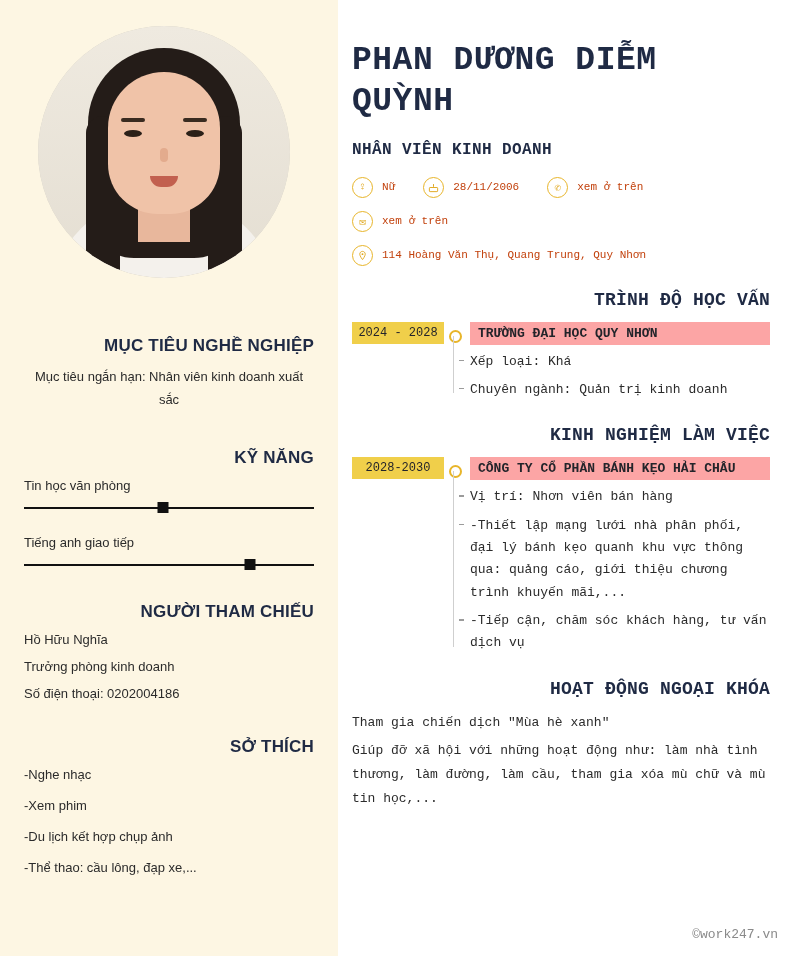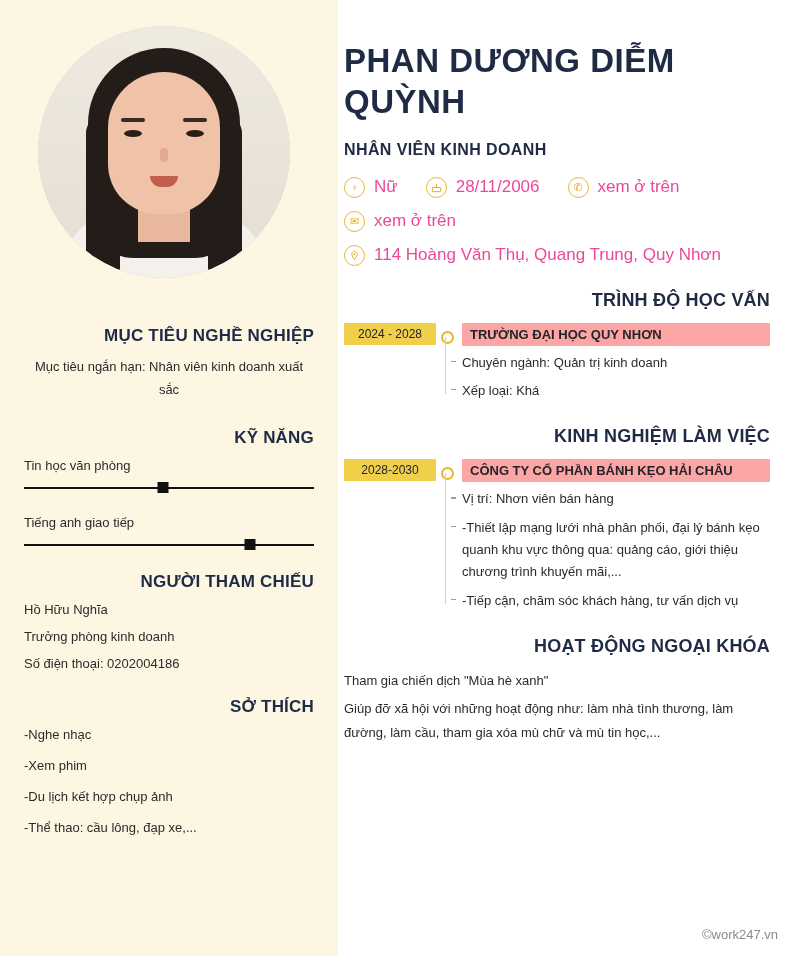--- a/index.html
+++ b/index.html
@@ -64,21 +64,21 @@
   .ph-mouth { position:absolute; left:50%; margin-left:-14px; top:150px; width:28px; height:11px; background:#c2604f; border-radius: 0 0 14px 14px; }
 
   .section-title {
     font-size: 17px;
     font-weight: bold;
     color: #1f2a44;
     letter-spacing: .2px;
     margin: 0 0 10px 0;
     text-align: right;
   }
-  .left .section { margin-top: 26px; }
+  .left .section { margin-top: 36px; }
   .left .body-text {
     font-size: 13px;
     color: #2b2b2b;
     line-height: 1.75;
     margin: 0;
     text-align: center;
   }
   .skill-name {
     font-size: 13px;
     color: #2b2b2b;
@@ -99,21 +99,22 @@
   }
   .ref-line { font-size: 13px; color: #2b2b2b; margin: 0 0 12px 0; }
   .hobby-line { font-size: 13px; color: #2b2b2b; margin: 0 0 16px 0; }
 
   
   .right {
     position: absolute;
     left: 338px; top: 0;
     width: 462px; height: 956px;
     background: #ffffff;
-    padding: 40px 30px 0 6px;
+    padding: 40px 30px 0 14px;
+    font-family: Liberation Mono, monospace;
   }
   .name {
     font-size: 33px;
     font-weight: bold;
     color: #1f2a44;
     line-height: 1.25;
     letter-spacing: .5px;
     margin: 0;
   }
   .job-title {
@@ -128,21 +129,21 @@
   .citem { display: flex; align-items: center; margin-right: 28px; }
   .cicon {
     width: 21px; height: 21px; min-width: 21px;
     border-radius: 50%;
     border: 1.6px solid #e8b52a;
     color: #e0a81f;
     display: flex; align-items: center; justify-content: center;
     font-size: 11px;
     margin-right: 9px;
   }
-  .ctext { font-size: 17px; color: #ec4899; }
+  .ctext { font-size: 11px; color: #c2410c; }
 
   .rsection { margin-top: 24px; }
   .rsection .section-title { font-size: 18px; margin-bottom: 12px; }
 
   .timeline { position: relative; }
   .tl-row { display: flex; align-items: flex-start; }
   .tl-date {
     width: 92px; min-width: 92px;
     background: #f0cf4a;
     color: #23242a;
@@ -311,22 +312,22 @@
     </div>
 
     <div class="rsection">
       <div class="section-title">TRÌNH ĐỘ HỌC VẤN</div>
       <div class="timeline">
         <div class="tl-row">
           <div class="tl-date">2024 - 2028</div>
           <div class="tl-main">
             <div class="tl-axis"></div>
             <span class="tl-heading">TRƯỜNG ĐẠI HỌC QUY NHƠN</span>
+            <div class="tl-item">Xếp loại: Khá</div>
             <div class="tl-item">Chuyên ngành: Quản trị kinh doanh</div>
-            <div class="tl-item">Xếp loại: Khá</div>
           </div>
         </div>
       </div>
     </div>
 
     <div class="rsection">
       <div class="section-title">KINH NGHIỆM LÀM VIỆC</div>
       <div class="timeline">
         <div class="tl-row">
           <div class="tl-date">2028-2030</div>

